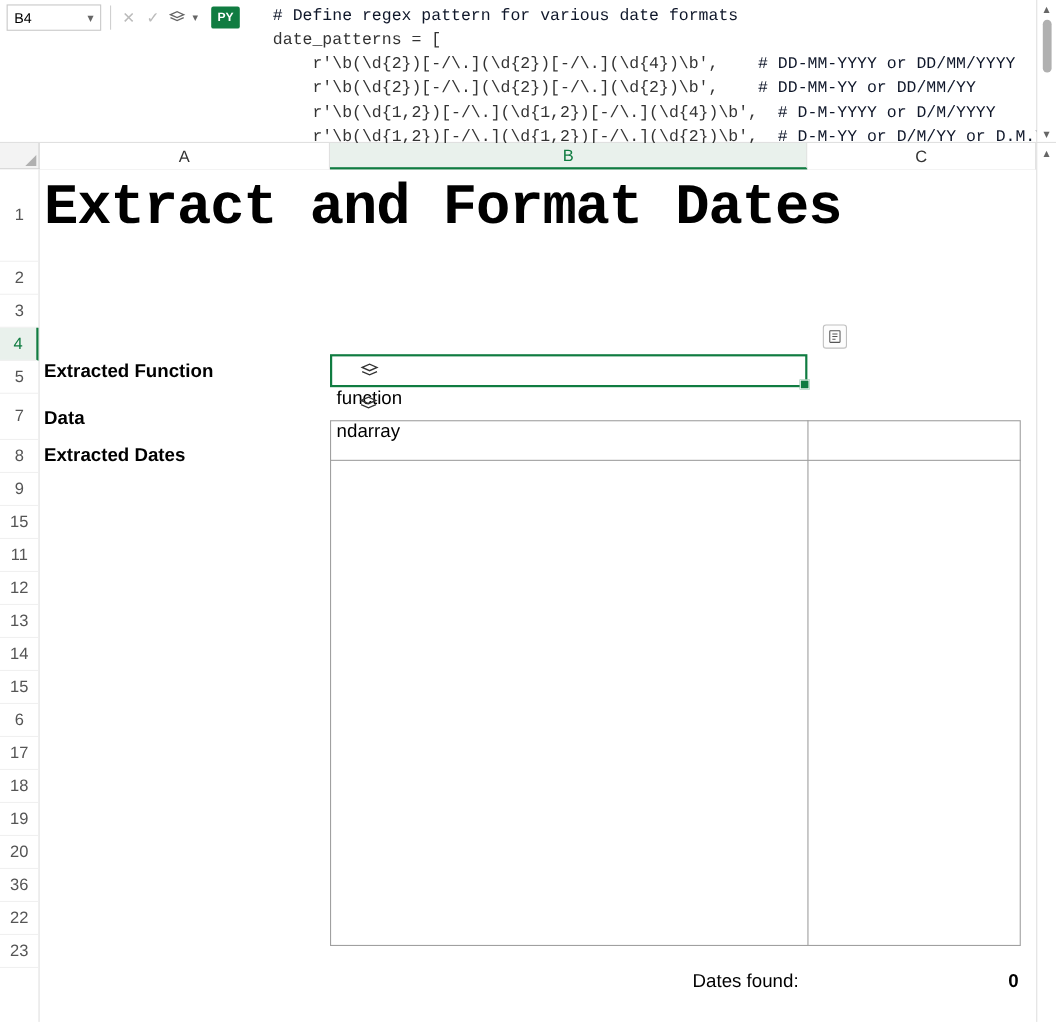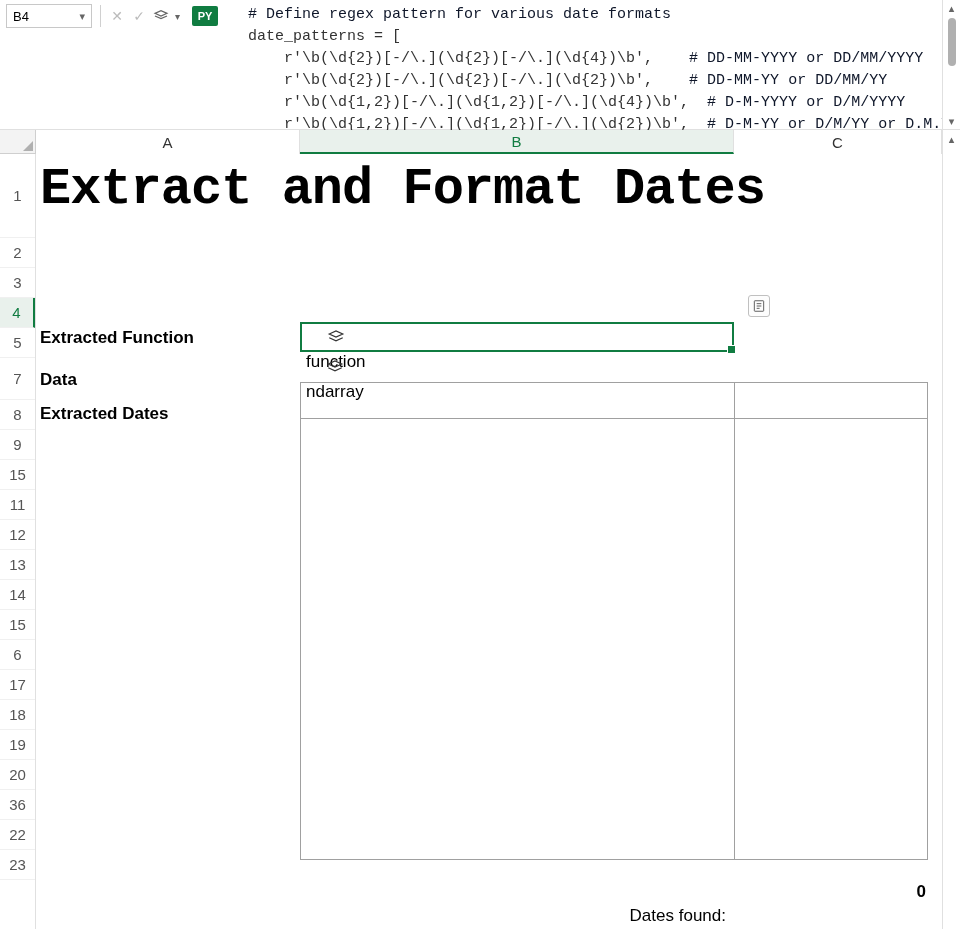--- a/index.html
+++ b/index.html
@@ -153,21 +153,21 @@
             </span>
             <span>ndarray</span>
           </div>
 
           <div class="row-label" style="top:250px;">Extracted Dates</div>
 
           <div class="table-outline" style="left:264px; top:228px; width:628px; height:478px;"></div>
           <div class="table-hline" style="left:264px; top:264px; width:628px;"></div>
           <div class="table-vline" style="left:698px; top:228px; height:478px;"></div>
 
-          <div class="footer-label" style="left:430px; top:752px; width:260px;">Dates found:</div>
+          <div class="footer-label" style="left:430px; top:728px; width:260px;">Dates found:</div>
           <div class="footer-val" style="left:820px; top:728px; width:70px;">0</div>
         </div>
       </div>
     </div>
   </div>
   <div class="vscroll">
     <div class="arrow">▴</div>
     <div class="track"></div>
   </div>
 </div>

